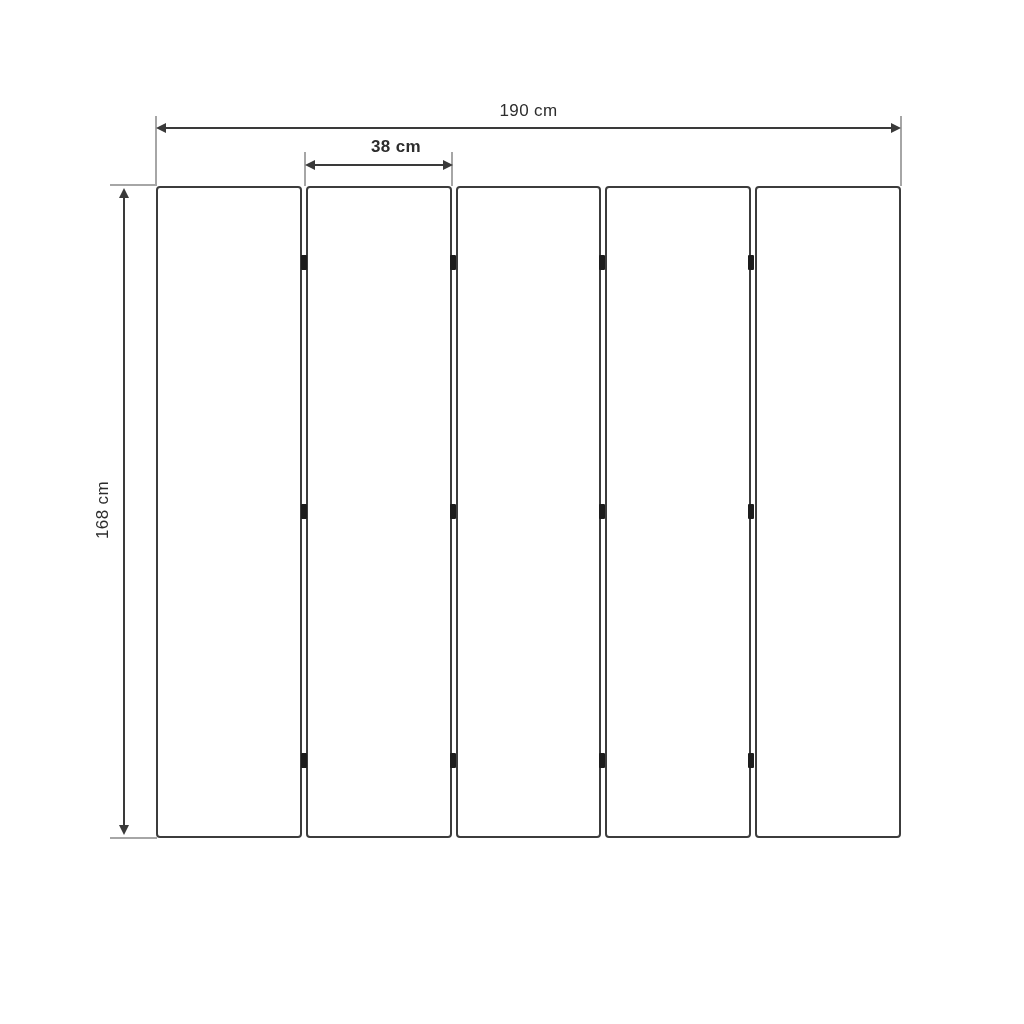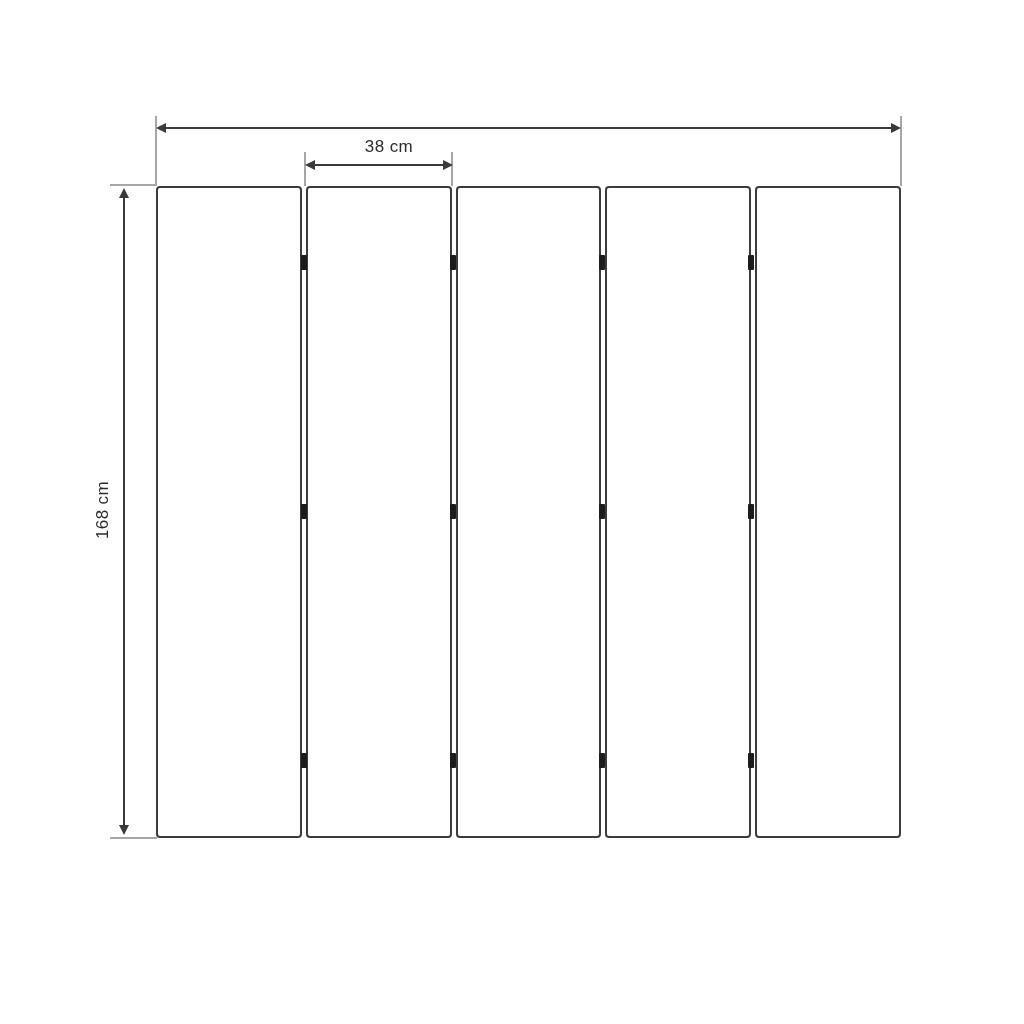--- a/index.html
+++ b/index.html
@@ -86,29 +86,30 @@
 
 <div class="diagram">
 
   <div class="ext-line" style="left:155px; top:116px; width:2px; height:70px;"></div>
   <div class="ext-line" style="left:900px; top:116px; width:2px; height:70px;"></div>
   <div class="dim-h" style="left:156px; top:123px; width:745px;">
     <span class="arr arr-left"></span>
     <div class="line"></div>
     <span class="arr arr-right"></span>
   </div>
+  <div class="dim-label" style="left:156px; top:101px; width:745px;">190 cm</div>
 
   <div class="ext-line" style="left:304px; top:152px; width:2px; height:34px;"></div>
   <div class="ext-line" style="left:451px; top:152px; width:2px; height:34px;"></div>
   <div class="dim-h" style="left:305px; top:160px; width:148px;">
     <span class="arr arr-left"></span>
     <div class="line"></div>
     <span class="arr arr-right"></span>
   </div>
-  <div class="dim-label" style="left:315px; top:137px; width:148px;">38 cm</div>
+  <div class="dim-label" style="left:322px; top:137px; width:148px;font-weight:bold;">38 cm</div>
 
   <div class="ext-line" style="left:110px; top:184px; width:47px; height:2px;"></div>
   <div class="ext-line" style="left:110px; top:837px; width:47px; height:2px;"></div>
   <div class="dim-v" style="left:119px; top:188px; height:647px;">
     <span class="arr arr-up"></span>
     <div class="line"></div>
     <span class="arr arr-down"></span>
   </div>
   <div class="dim-label rot-label" style="left:58px; top:500px; width:90px;">168 cm</div>
 

